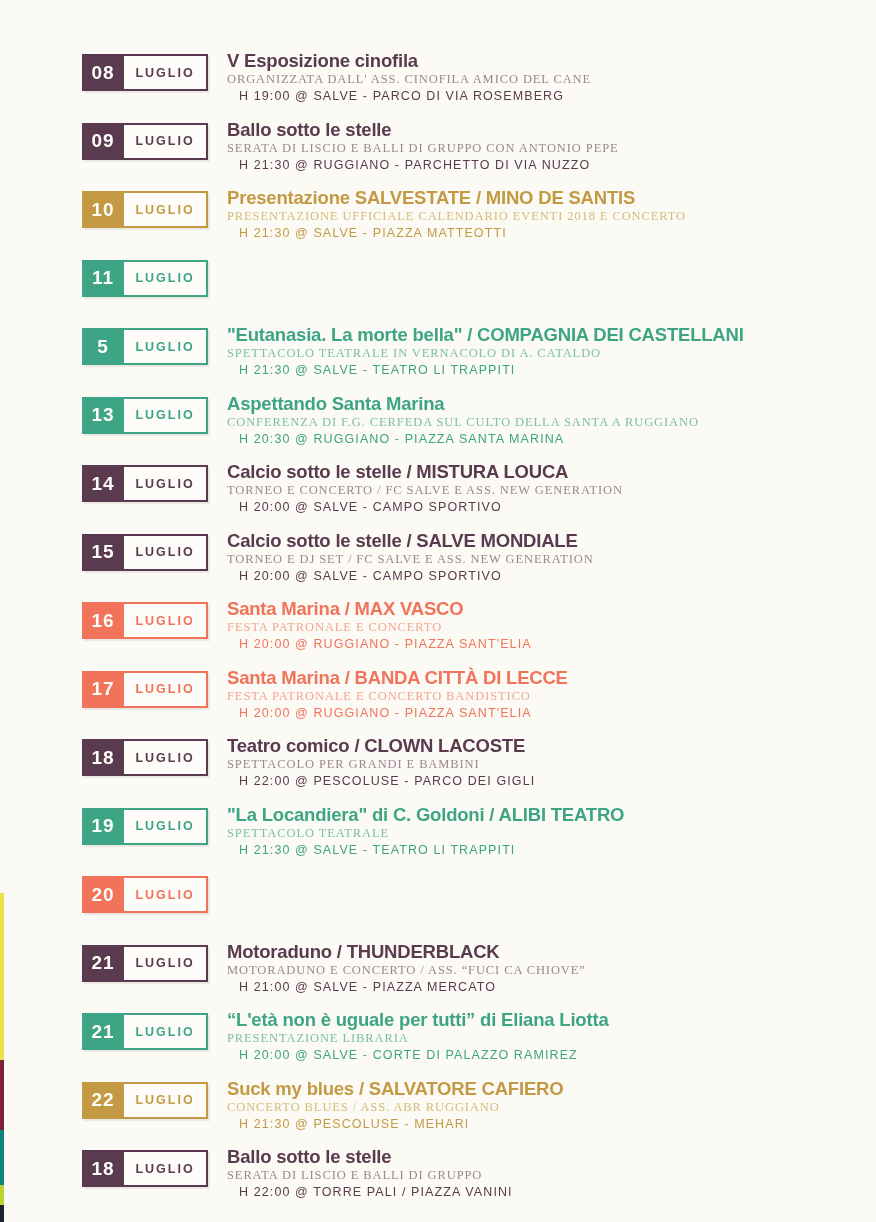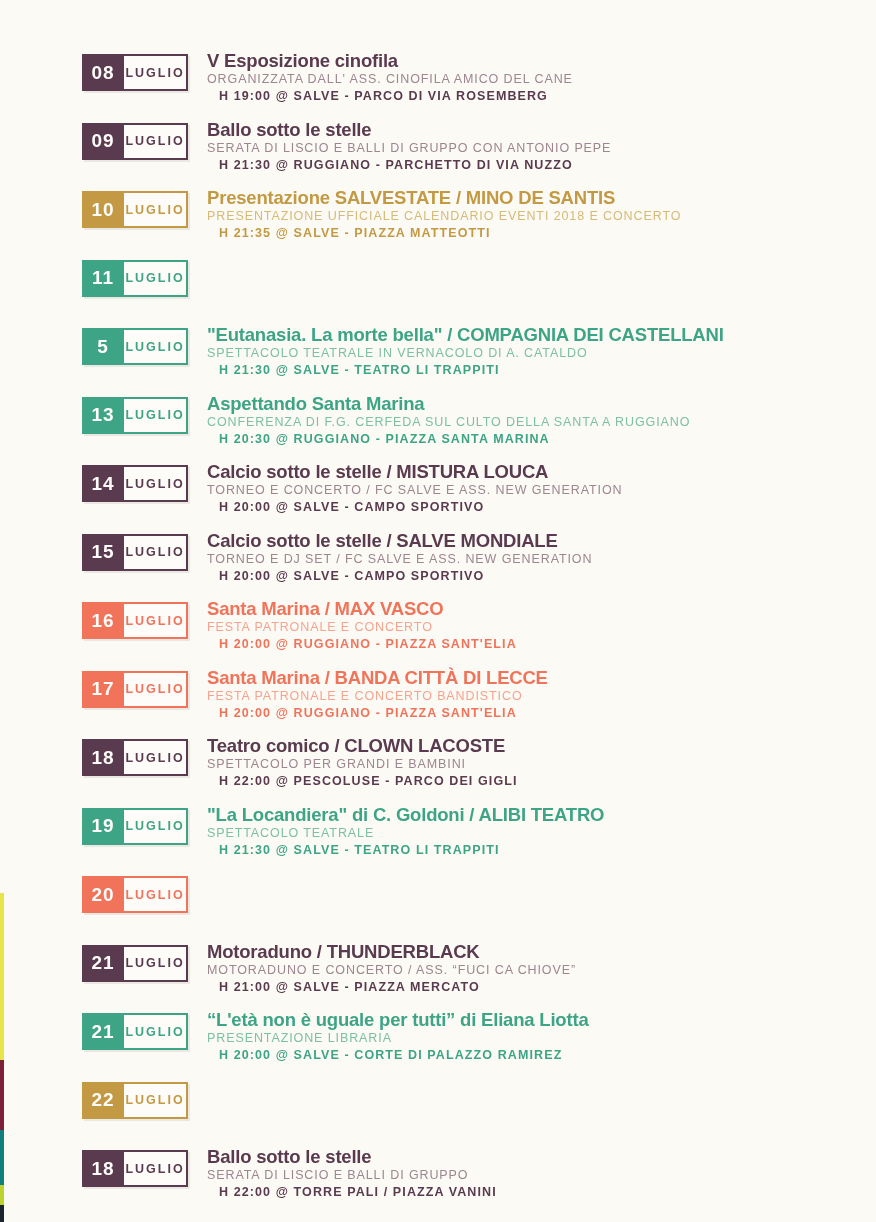--- a/index.html
+++ b/index.html
@@ -34,21 +34,21 @@
     width: 770px;
   }
   .event-row {
     display: flex;
     align-items: flex-start;
     height: 37px;          
     margin-bottom: 31.5px; 
   }
   .date-badge {
     display: flex;
-    width: 106px;
+    width: 126px;
     height: 37px;
     flex: 0 0 auto;
     box-sizing: border-box;
     box-shadow: 2px 2px 0 rgba(120,100,90,0.12);
   }
   .date-day {
     width: 42px;
     background: var(--main);
     color: #fdfcf8;
     font-weight: bold;
@@ -84,24 +84,25 @@
     line-height: 20px;
     letter-spacing: -0.2px;
     white-space: nowrap;
   }
   .event-description {
     color: var(--light);
     font-size: 12.5px;
     line-height: 17px;
     letter-spacing: 0.9px;
     white-space: nowrap;
+    font-family: Liberation Serif, serif;
   }
   .event-time {
     color: var(--main);
-    font-weight: bold;
+    font-weight: normal;
     font-size: 12.5px;
     line-height: 17px;
     letter-spacing: 1.1px;
     white-space: nowrap;
     padding-left: 12px;
   }
 </style>
 </head>
 <body style="background: rgb(251, 250, 245);">
 
@@ -137,21 +138,21 @@
     </div>
   </div>
     <div class="event-row" style="--main: #c39a43; --light: #d7ba75;">
     <div class="date-badge">
       <div class="date-day">10</div>
       <div class="date-month">LUGLIO</div>
     </div>
     <div class="event-text">
       <div class="event-title">Presentazione SALVESTATE / MINO DE SANTIS</div>
       <div class="event-description">PRESENTAZIONE UFFICIALE CALENDARIO EVENTI 2018 E CONCERTO</div>
-      <div class="event-time">H 21:35 @ SALVE - PIAZZA MATTEOTTI</div>
+      <div class="event-time">H 21:30 @ SALVE - PIAZZA MATTEOTTI</div>
     </div>
   </div>
     <div class="event-row" style="--main: #3ea486; --light: #7cc0a5;">
     <div class="date-badge">
       <div class="date-day">11</div>
       <div class="date-month">LUGLIO</div>
     </div>
   </div>
     <div class="event-row" style="--main: #3ea486; --light: #7cc0a5;">
     <div class="date-badge">
@@ -267,20 +268,25 @@
       <div class="event-title">“L'età non è uguale per tutti” di Eliana Liotta</div>
       <div class="event-description">PRESENTAZIONE LIBRARIA</div>
       <div class="event-time">H 20:00 @ SALVE - CORTE DI PALAZZO RAMIREZ</div>
     </div>
   </div>
     <div class="event-row" style="--main: #c39a43; --light: #d7ba75;">
     <div class="date-badge">
       <div class="date-day">22</div>
       <div class="date-month">LUGLIO</div>
     </div>
+    <div class="event-text">
+      <div class="event-title">Suck my blues / SALVATORE CAFIERO</div>
+      <div class="event-description">CONCERTO BLUES / ASS. ABR RUGGIANO</div>
+      <div class="event-time">H 21:30 @ PESCOLUSE - MEHARI</div>
+    </div>
   </div>
     <div class="event-row" style="--main: #5a3a4e; --light: #9d8591;">
     <div class="date-badge">
       <div class="date-day">18</div>
       <div class="date-month">LUGLIO</div>
     </div>
     <div class="event-text">
       <div class="event-title">Ballo sotto le stelle</div>
       <div class="event-description">SERATA DI LISCIO E BALLI DI GRUPPO</div>
       <div class="event-time">H 22:00 @ TORRE PALI / PIAZZA VANINI</div>

